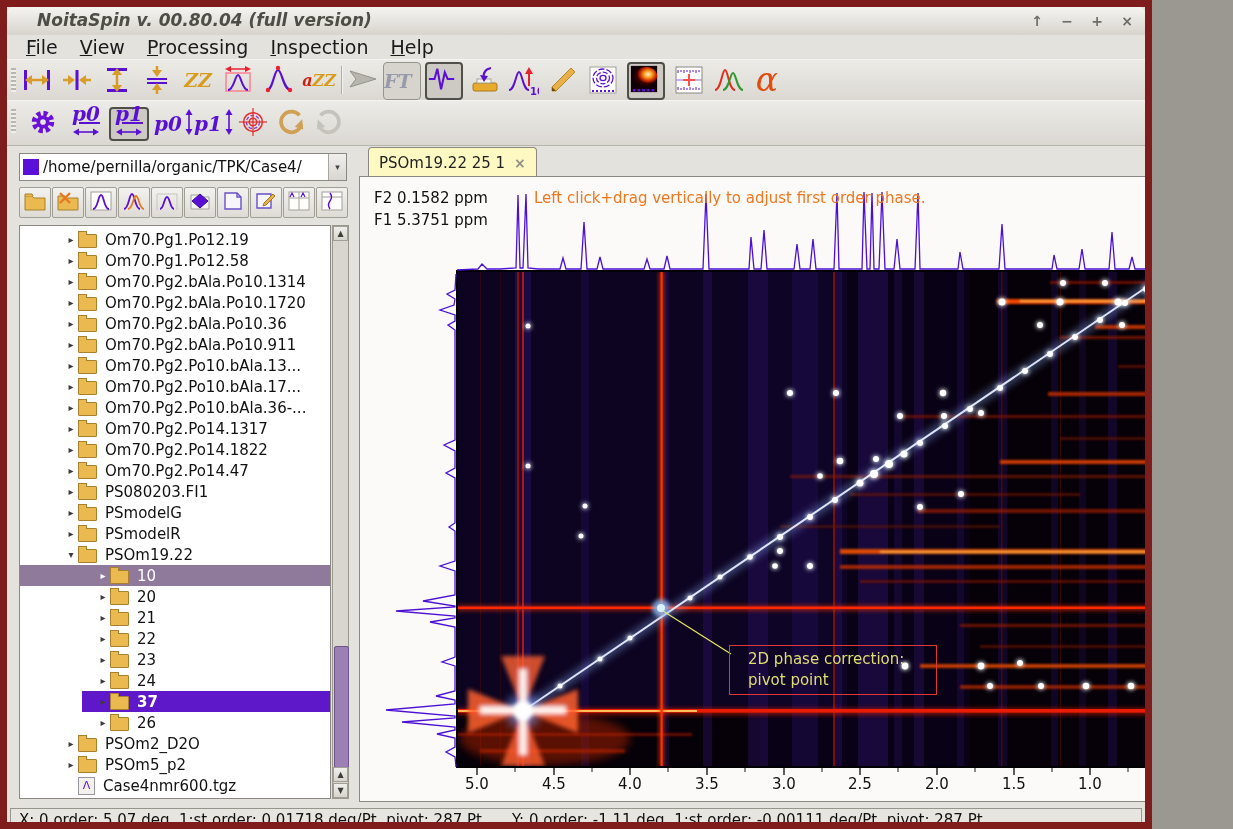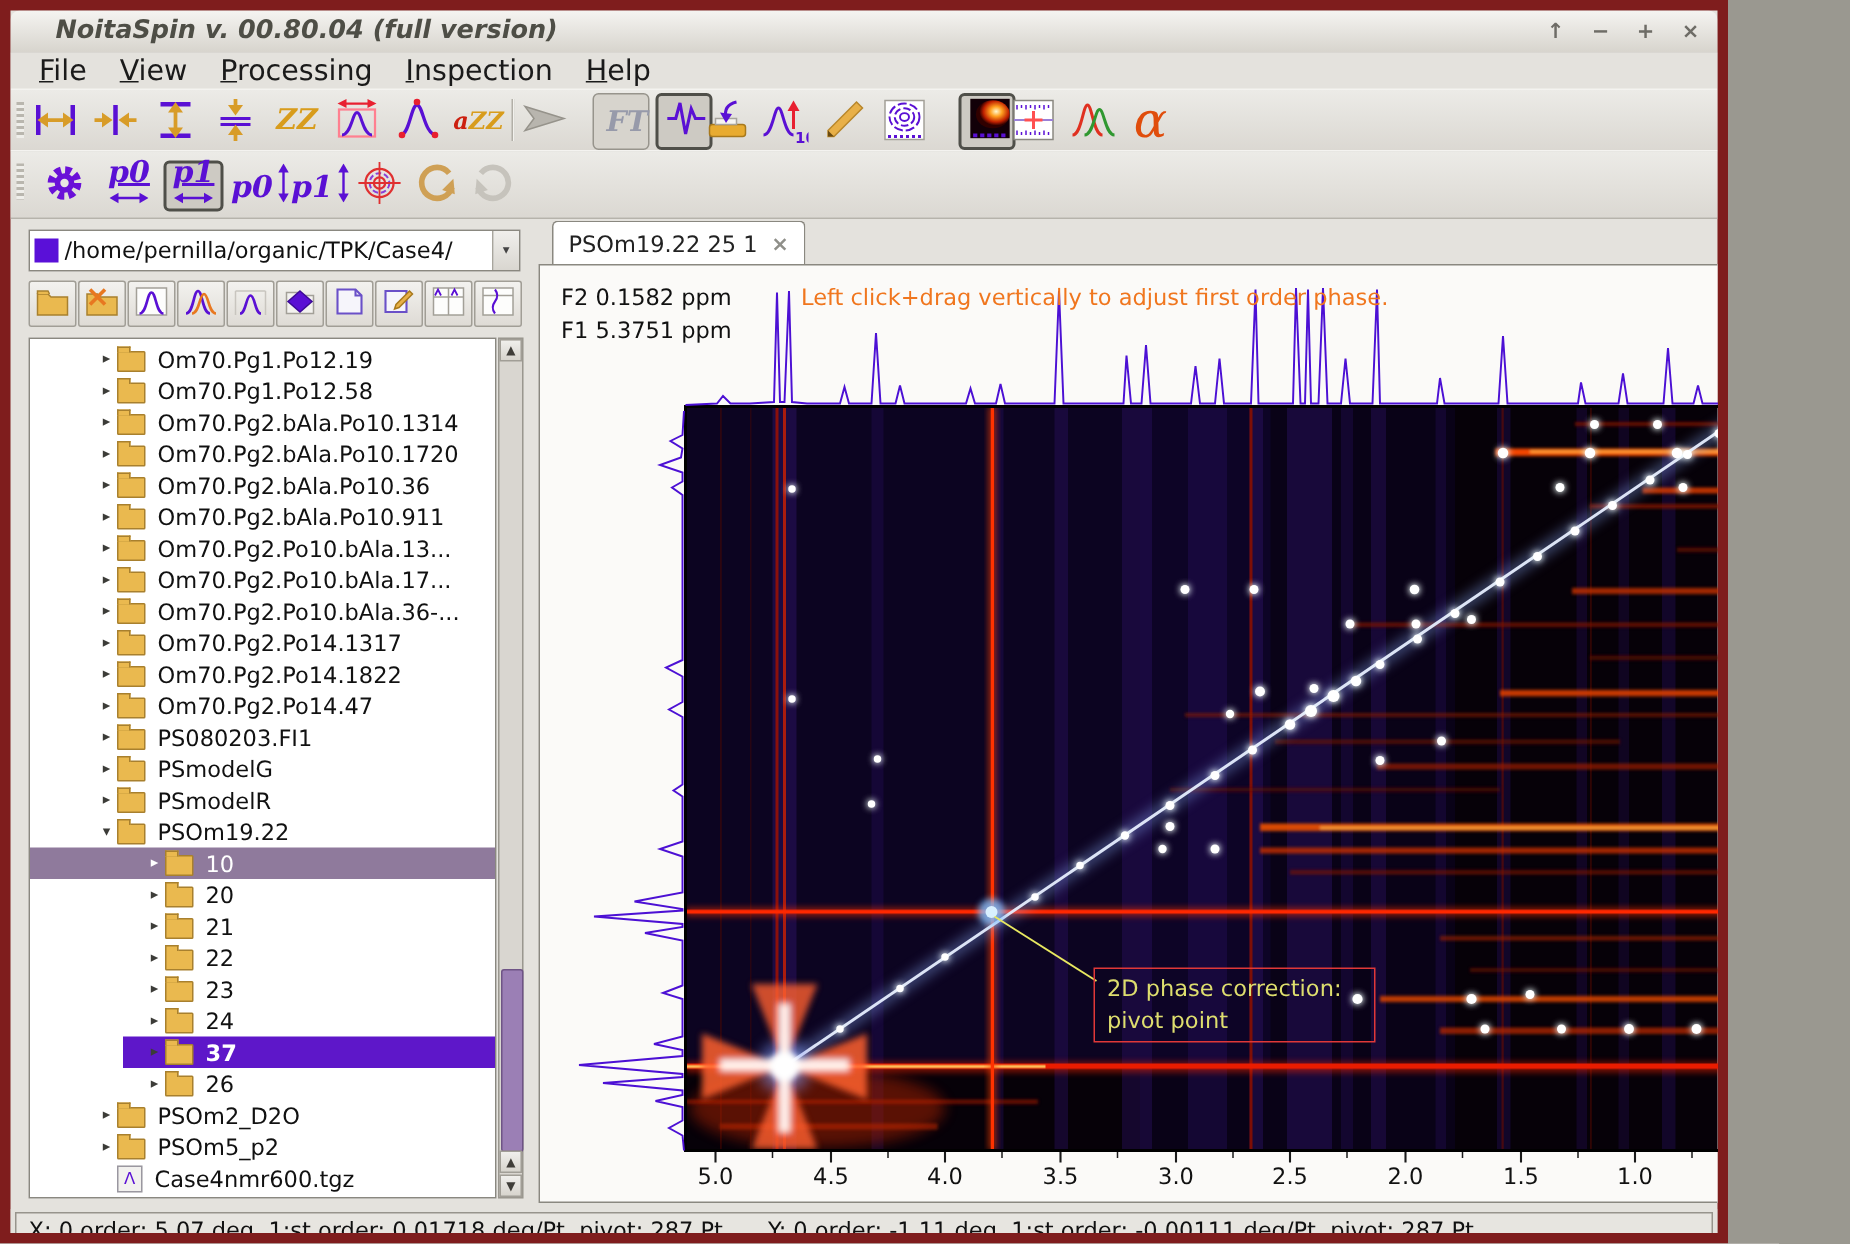--- a/index.html
+++ b/index.html
@@ -13,21 +13,21 @@
   .menubar{position:absolute;left:0;top:28px;width:100%;height:24px;background:#e4e2dd;display:flex;align-items:center;padding-left:10px;box-sizing:border-box;gap:4px;}
   .menu-item{display:inline-block;padding:2px 9px;font-size:19px;color:#1a1a1a;}
   .menu-item::first-letter{text-decoration:underline;}
   
   .toolbar{position:absolute;left:0;width:100%;background:linear-gradient(#ecebe7,#dbd8d2);border-top:1px solid #f4f3f0;border-bottom:1px solid #b6b3ab;}
   .toolbar-main{top:52px;height:40px;}
   .toolbar-phase{top:93px;height:44px;}
   .grip{position:absolute;left:4px;top:8px;width:5px;height:24px;background:repeating-linear-gradient(#b9b6ae 0 2px,#efeeea 2px 4px);}
   .tb-ico{position:absolute;top:4px;width:32px;height:32px;}
   .tb-ico svg{width:32px;height:32px;}
-  .tb-frame{position:absolute;top:2px;width:38px;height:38px;border:2px solid #4f4f49;border-radius:4px;background:#cdcac3;box-sizing:border-box;display:flex;align-items:center;justify-content:flex-end;margin-left:12px;}
+  .tb-frame{position:absolute;top:2px;width:38px;height:38px;border:2px solid #4f4f49;border-radius:4px;background:#cdcac3;box-sizing:border-box;display:flex;align-items:center;justify-content:flex-start;}
   .tb-frame.disabled{border:1px solid #97948c;background:#d7d4cd;}
   .ft-label{font-family:"DejaVu Serif",serif;font-style:italic;font-weight:bold;font-size:19px;color:#979aaa;}
   .zz-label{font-family:"DejaVu Serif",serif;font-style:italic;font-weight:bold;font-size:19px;color:#d89c1c;}
   .azz-a{font-family:"DejaVu Serif",serif;font-style:italic;font-weight:bold;font-size:16px;color:#cc2010;}
   .alpha-label{font-family:"DejaVu Serif",serif;font-style:italic;font-size:33px;color:#e04d0c;line-height:30px;}
   .phase-btn{position:absolute;top:6px;height:34px;display:flex;flex-direction:column;align-items:center;justify-content:center;}
   .phase-btn .ptxt{font-family:"DejaVu Serif",serif;font-style:italic;font-weight:bold;font-size:20px;color:#5a10d4;text-decoration:underline;line-height:15px;}
   .phase-btn.pressed{border:2px solid #4f4f49;border-radius:4px;background:#cdcac3;box-sizing:border-box;}
   .phase-row{display:flex;align-items:center;gap:2px;}
   .sep{position:absolute;top:6px;width:1px;height:28px;background:#b2afa7;border-right:1px solid #f2f1ed;}
@@ -53,28 +53,28 @@
   .tree-row.hl .tri{color:#fff;}
   .tree-row.sel{background:linear-gradient(to right,transparent 62px,#5e17c9 62px);color:#fff;font-weight:bold;}
   .archive-icon{width:15px;height:16px;border:1px solid #9a97a0;background:#f2f1ee;color:#5a10d4;font-size:11px;line-height:15px;text-align:center;flex:none;}
   .tree-scrollbar{position:absolute;right:0;top:0;width:17px;height:574px;background:#d9d6d0;border:1px solid #9a978f;box-sizing:border-box;}
   .sb-btn{position:absolute;left:0;width:15px;height:15px;background:linear-gradient(#f0efec,#d7d4cd);border:1px solid #a19e96;box-sizing:border-box;font-size:8px;color:#3f3d38;text-align:center;line-height:13px;}
   .sb-thumb{position:absolute;left:1px;width:13px;background:#9b7fb5;border:1px solid #6f5486;border-radius:2px;}
   .splitter{position:absolute;left:347px;top:2px;width:5px;height:656px;background:#e4e2dd;}
   
   .right-panel{position:absolute;left:352px;top:0;width:878px;height:660px;}
   .tab-bar{position:absolute;left:0;top:0;width:100%;height:32px;}
-  .tab{position:absolute;left:9px;top:2px;height:30px;background:#ffffff;border:1px solid #8a8880;border-bottom:none;border-radius:4px 4px 0 0;display:flex;align-items:center;padding:0 10px;gap:9px;}
+  .tab{position:absolute;left:9px;top:2px;height:30px;background:#fef9c3;border:1px solid #8a8880;border-bottom:none;border-radius:4px 4px 0 0;display:flex;align-items:center;padding:0 10px;gap:9px;}
   .tab-label{font-size:15px;color:#222;}
   .tab-close{font-size:14px;font-weight:bold;color:#8f8f89;}
   .content{position:absolute;left:0;top:31px;width:876px;height:626px;background:#fbfaf8;border:1px solid #8a8880;box-sizing:border-box;}
   .spec{position:absolute;left:0;top:0;}
   .readout{position:absolute;left:14px;top:10px;font-size:15px;color:#111;line-height:22px;z-index:5;}
   .hint{position:absolute;left:158px;top:12px;font-size:15px;color:#f0761e;z-index:5;padding-left:16px;}
-  .annotation{position:absolute;left:369px;top:468px;width:170px;border:1px solid #e03838;padding:3px 8px;font-size:15px;line-height:21px;color:#dede6e;z-index:5;}
+  .annotation{position:absolute;left:369px;top:468px;width:170px;border:1px solid #e03838;padding:3px 18px;font-size:15px;line-height:21px;color:#dede6e;z-index:5;}
   .content-scrollbar{position:absolute;right:2px;top:2px;width:13px;height:620px;background:#d2cfc9;border:1px solid #a3a098;box-sizing:border-box;z-index:4;}
   .content-scrollbar .csb-thumb{position:absolute;left:1px;top:1px;width:9px;height:616px;background:linear-gradient(90deg,#e8e6e1,#c8c5bf);}
   
   .statusbar{position:absolute;left:0;top:799px;width:100%;height:29px;background:#e4e2dd;}
   .statusbar .inner{position:absolute;left:3px;top:2px;right:3px;bottom:3px;border:1px solid #97948c;background:#e7e5e0;display:flex;align-items:center;padding-left:8px;font-size:15px;color:#111;}
   .statusbar .gap{width:30px;}
 </style>
 </head>
 <body>
 

